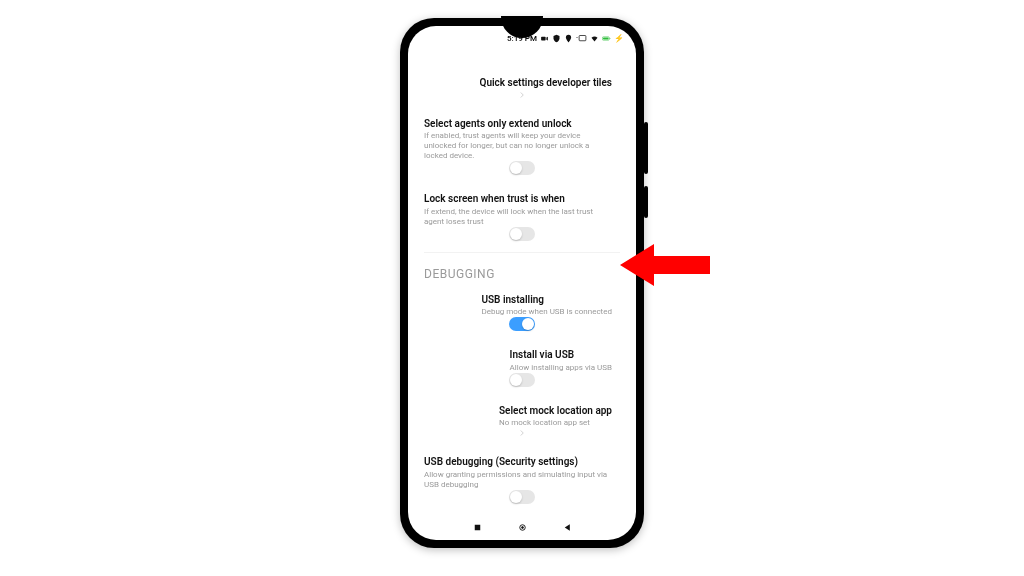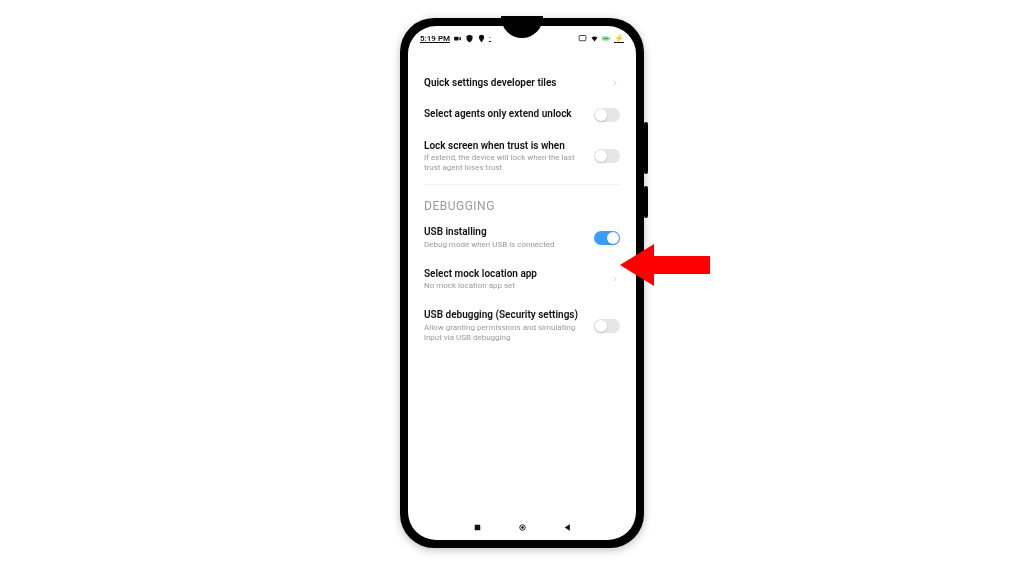--- a/index.html
+++ b/index.html
@@ -4,30 +4,30 @@
 <style>
   html,body{margin:0;padding:0;width:1024px;height:576px;background:#fff;font-family:-apple-system,BlinkMacSystemFont,'Segoe UI',Roboto,Helvetica,Arial,sans-serif;overflow:hidden;}
   
   .stage{position:relative;width:1024px;height:576px;}
   .phone{position:absolute;left:400px;top:18px;width:244px;height:530px;background:#000;border-radius:34px;box-shadow:0 2px 8px rgba(0,0,0,.25);}
   .phone::before{content:"";position:absolute;left:50%;top:-2px;transform:translateX(-50%);width:42px;height:22px;background:#000;border-radius:0 0 22px 22px;z-index:30;}
   .btn-side1{position:absolute;right:-4px;top:104px;width:4px;height:52px;background:#000;border-radius:3px;}
   .btn-side2{position:absolute;right:-4px;top:168px;width:4px;height:32px;background:#000;border-radius:3px;}
   .screen{position:absolute;left:8px;top:8px;right:8px;bottom:8px;background:#fff;border-radius:28px;overflow:hidden;}
   
-  .status{display:flex;justify-content:space-between;align-items:center;height:20px;padding:2px 12px 0;font-size:8px;color:#111;font-weight:600;text-decoration:underline;}
+  .status{display:flex;justify-content:flex-end;align-items:center;height:20px;padding:2px 12px 0;font-size:8px;color:#111;font-weight:600;}
   .status .left,.status .right{display:flex;align-items:center;gap:3px;}
   .status svg{width:9px;height:9px;}
   
   .hdr{display:flex;align-items:center;padding:6px 12px 8px;}
   .back{width:16px;height:16px;display:flex;align-items:center;justify-content:center;color:#111;}
   .hdr-title{font-size:12px;font-weight:600;color:#111;margin-left:14px;}
   
   .list{position:absolute;left:0;right:0;top:48px;bottom:22px;overflow:hidden;padding:0 16px;}
-  .item{display:flex;align-items:flex-start;justify-content:space-between;padding:9px 0;}
+  .item{display:flex;align-items:flex-end;justify-content:space-between;padding:9px 0;flex-direction:column;}
   .item .txt{flex:1;min-width:0;padding-right:8px;}
   .ttl{font-size:10px;font-weight:600;color:#111;line-height:1.25;}
   .sub{font-size:8px;color:#9a9a9a;line-height:1.25;margin-top:1px;}
   .sect{font-size:12px;letter-spacing:.5px;color:#9a9a9a;padding:12px 0 4px;}
   .chev{width:10px;height:10px;color:#c9c9c9;flex:none;align-self:center;}
   .hr{height:1px;background:#f2f2f2;margin:2px 0;}
   .cut{white-space:nowrap;overflow:hidden;text-overflow:ellipsis;}
   
   .clip{margin-top:-6px;}
   
@@ -90,20 +90,21 @@
               <div class="ttl cut">Quick settings developer tiles</div>
             </div>
           <svg class="chev" viewBox="0 0 24 24" fill="none" stroke="currentColor" stroke-width="2">
               <path d="M9 6l6 6-6 6"></path>
             </svg>
         </div>
 
         <div class="item">
           <div class="txt">
             <div class="ttl">Select agents only extend unlock</div>
+            <div class="sub">If enabled, trust agents will keep your device unlocked for longer, but can no longer unlock a locked device.</div>
           </div>
           <div class="tgl"></div>
         </div>
 
         <div class="item">
           <div class="txt">
             <div class="ttl">Lock screen when trust is when</div>
             <div class="sub">If extend, the device will lock when the last trust agent loses trust</div>
           </div>
           <div class="tgl"></div>
@@ -115,20 +116,27 @@
 
         <div class="item">
           <div class="txt">
             <div class="ttl">USB installing</div>
             <div class="sub">Debug mode when USB is connected</div>
           </div>
           <div class="tgl on"></div>
         </div>
 
 
+        <div class="item">
+          <div class="txt">
+            <div class="ttl">Install via USB</div>
+            <div class="sub">Allow installing apps via USB</div>
+          </div>
+          <div class="tgl"></div>
+        </div>
 
         <div class="item">
           <div class="txt">
             <div class="ttl">Select mock location app</div>
             <div class="sub">No mock location app set</div>
           </div>
           <svg class="chev" viewBox="0 0 24 24" fill="none" stroke="currentColor" stroke-width="2">
               <path d="M9 6l6 6-6 6"></path>
             </svg>
         </div>

